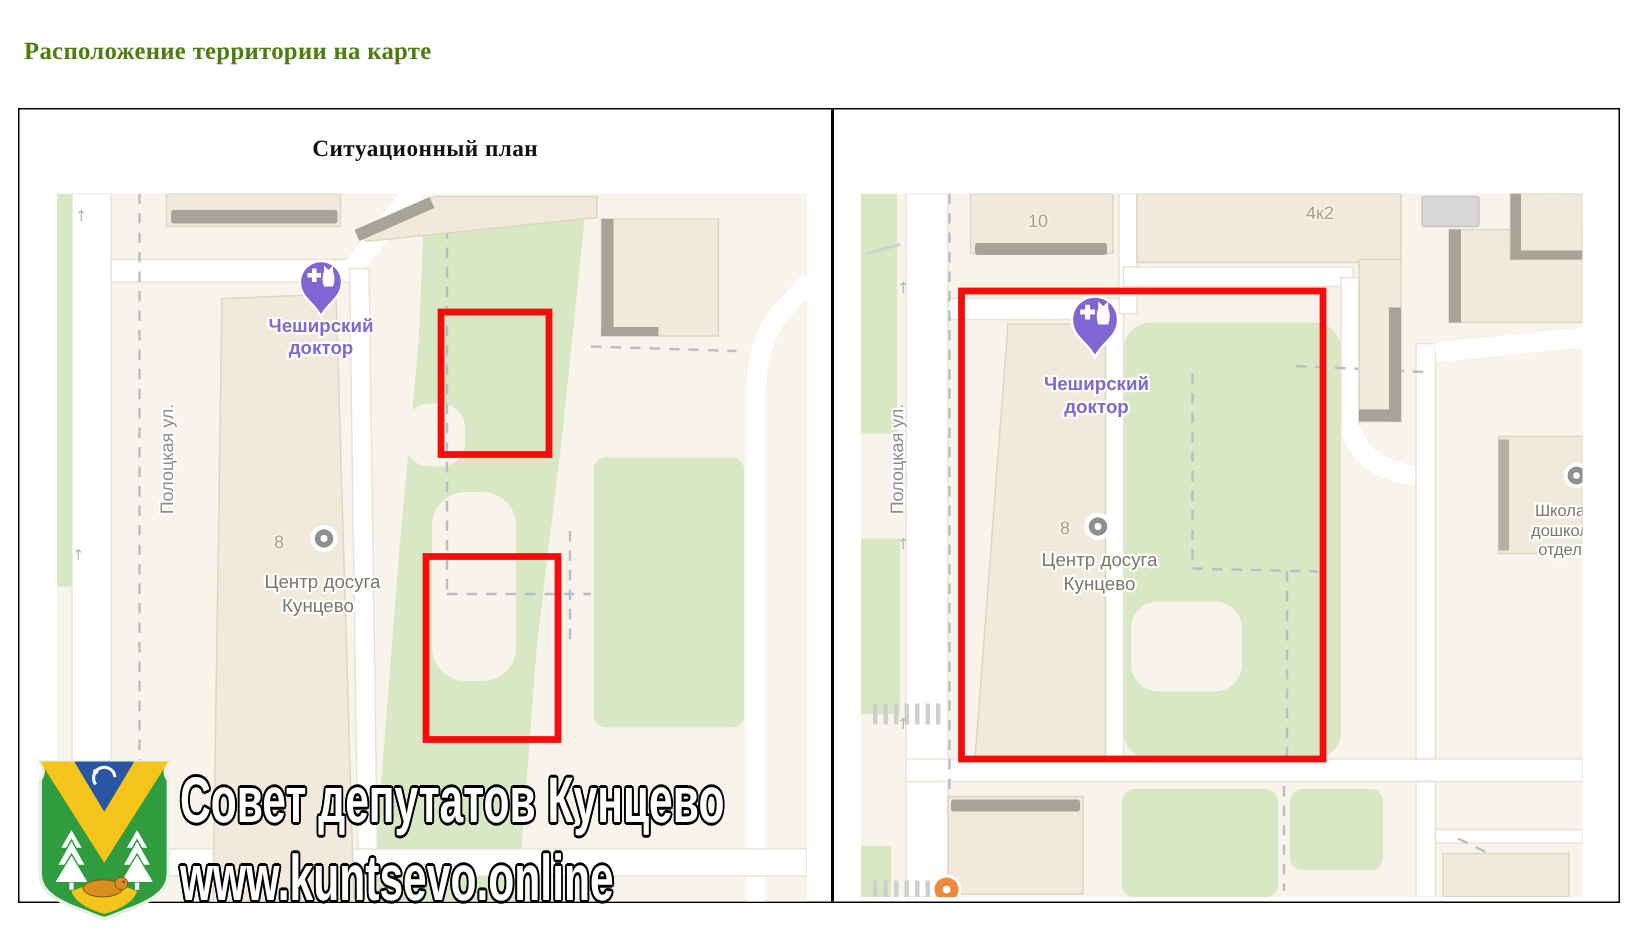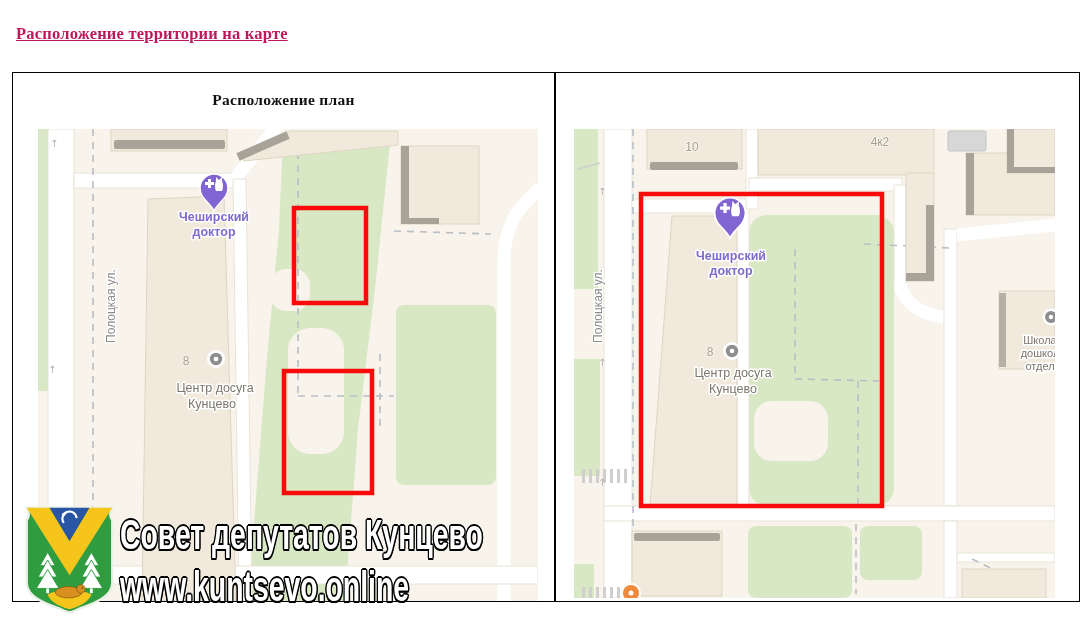--- a/index.html
+++ b/index.html
@@ -1,19 +1,19 @@
 <!DOCTYPE html>
 <html><head>
 <meta charset="utf-8">
 <style>
   html,body{margin:0;padding:0;}
   body{width:1090px;height:628px;background:#ffffff;position:relative;overflow:hidden;
        font-family:"Liberation Sans",sans-serif;}
   .page-title{position:absolute;left:16px;top:13px;font-family:"Liberation Serif",serif;
-       font-weight:bold;font-size:16.5px;letter-spacing:.2px;color:#be185d;text-decoration:underline;}
+       font-weight:bold;font-size:16.5px;letter-spacing:.2px;color:#4d7c0f;}
   .panels{position:absolute;left:12px;top:72px;width:1066px;height:528px;
        border:1.5px solid #000;background:#fff;overflow:visible;}
   .divider{position:absolute;left:541px;top:0;width:1.5px;height:100%;background:#000;}
   .panel{position:absolute;top:0;height:100%;}
   .panel-left{left:0;width:541px;}
   .panel-right{left:542px;width:524px;}
   .panel-title{margin:0;padding-top:18px;text-align:center;font-family:"Liberation Serif",serif;
        font-weight:bold;font-size:15.5px;color:#111;letter-spacing:.3px;}
   .map{position:absolute;display:block;}
   .map-left{left:25px;top:56px;}
@@ -53,21 +53,21 @@
 </style>
 </head>
 <body>
 
 <h1 class="page-title">Расположение территории на карте</h1>
 
 <div class="panels">
   <div class="divider"></div>
 
   <section class="panel panel-left">
-    <h2 class="panel-title">Расположение план</h2>
+    <h2 class="panel-title">Ситуационный план</h2>
 
     <svg class="map map-left" width="500" height="472" viewBox="0 0 500 472">
       <rect class="bg" x="0" y="0" width="500" height="472"></rect>
 
       <g>
         <rect class="grn" x="0" y="0" width="11" height="262"></rect>
         <path class="grn" d="M245,8 L352,14 L337,160 L320,300 L307,472 L210,472 L228,240 L241,100 Z"></path>
         <rect class="grn" x="358" y="176" width="100" height="180" rx="8"></rect>
         <rect class="cream" x="250" y="199" width="56" height="126" rx="22"></rect>
         <rect class="cream" x="232" y="140" width="40" height="42" rx="16"></rect>

